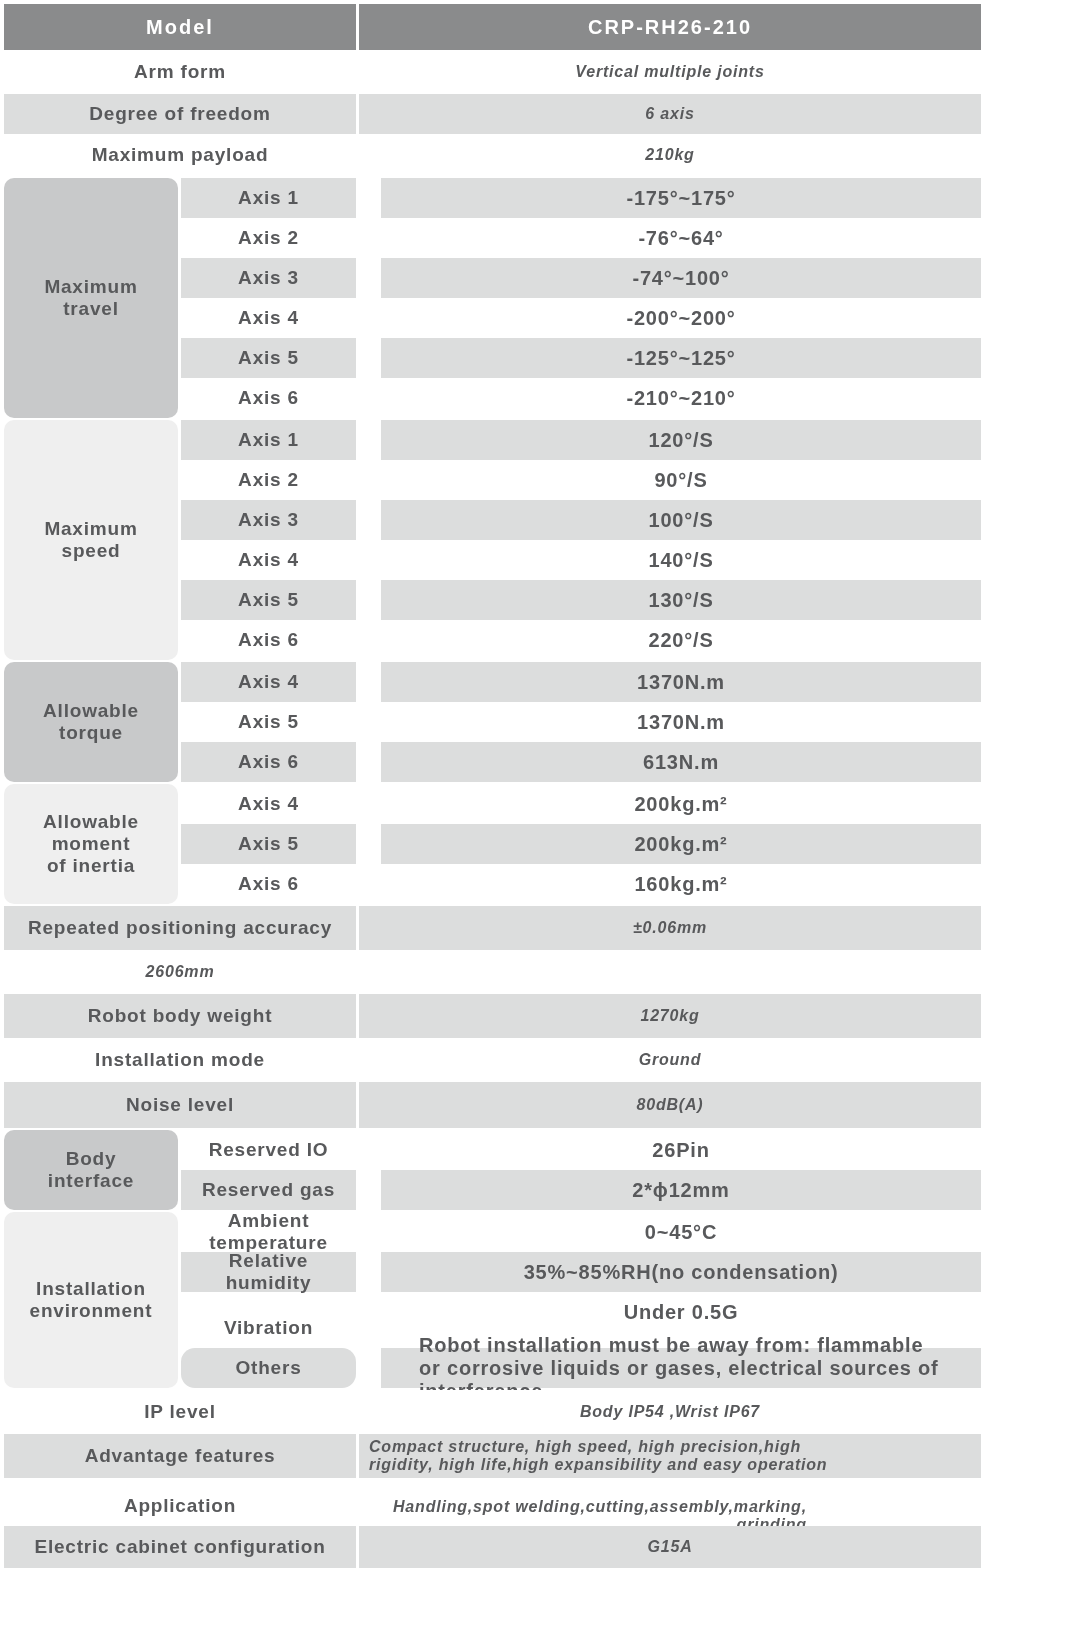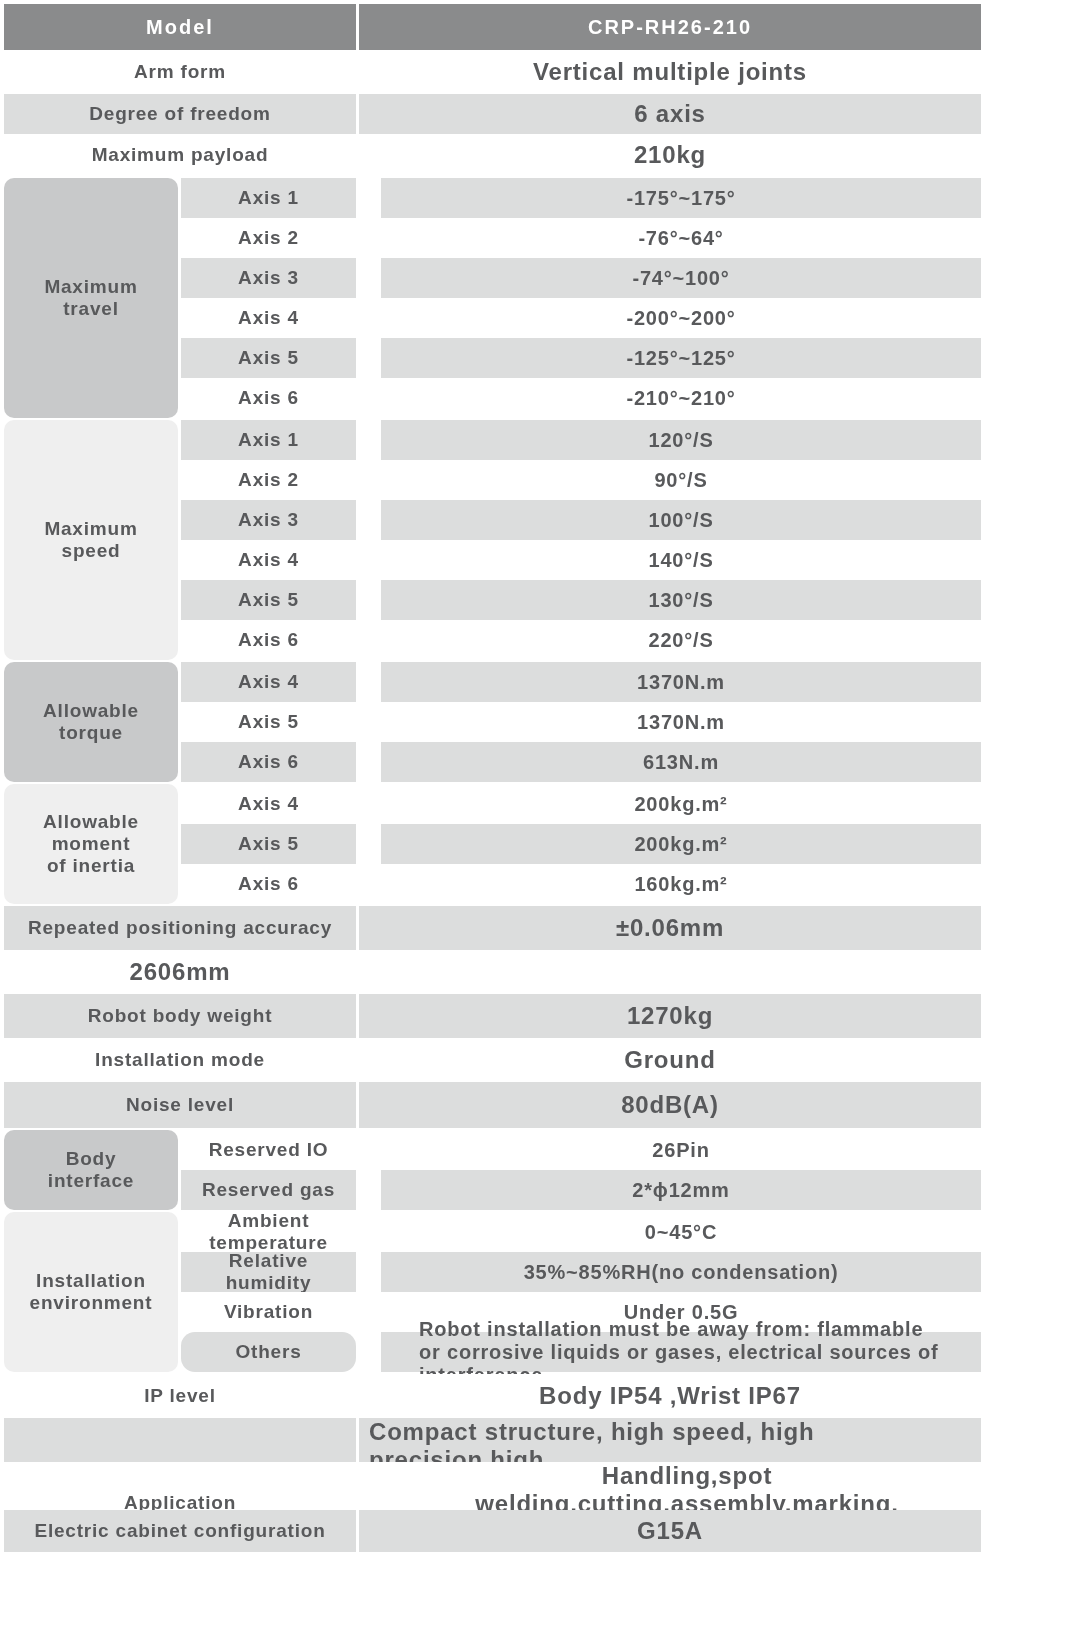--- a/index.html
+++ b/index.html
@@ -25,21 +25,21 @@
   .header-row .cell{
     background:#8a8b8c;color:#ffffff;
     font-size:20px;letter-spacing:2px;
   }
   
   .prow{
     display:grid;grid-template-columns:352px 622px;column-gap:3px;
     height:44px;
   }
   .prow .cell-label{font-size:19px;}
-  .prow .cell-value{font-size:24px;}
+  .prow .cell-value{font-size:16px;font-style:italic;}
   
   .group-grid{
     display:grid;grid-template-columns:174px 175px 622px;
     column-gap:3px;row-gap:0;
   }
   .group-grid .cell{height:40px;}
   .group-grid .group-cell{height:auto;font-size:19px;border-radius:10px;}
   .group-grid .cell-sublabel{font-size:19px;}
   .group-grid .cell-value{font-size:20px;margin-left:22px;}
   
@@ -67,21 +67,21 @@
   [data-name="row-application"]{height:48px;}
   [data-name="row-electric-cabinet"]{height:42px;}
   
   [data-name="row-others-value"]{
     justify-content:flex-start;text-align:left;padding-left:38px;font-size:20px;
   }
   [data-name="row-advantage-features"] .cell-value{
     justify-content:flex-start;text-align:left;padding-left:10px;
   }
   [data-name="row-application"] .cell-value{
-    justify-content:flex-start;text-align:center;padding-left:34px;align-items:flex-start;padding-top:0;
+    justify-content:flex-start;text-align:right;padding-left:34px;align-items:flex-start;padding-top:20px;
   }
 </style>
 </head>
 <body>
 
 <div class="page" data-name="spec-sheet-page">
   <div class="spec-table" data-name="spec-table">
     <div class="header-row" data-name="row-model">
       <div class="cell cell-label" data-name="model-label">Model</div>
       <div class="cell cell-value" data-name="model-value">CRP-RH26-210</div>
@@ -185,21 +185,21 @@
         </div>
         <div data-name="section-installation-environment" class="section group-grid">
           <div class="cell group-cell tone-light" data-name="group-label-installation-environment" style="grid-area: 1 / 1 / span 4;">Installation
 environment</div>
           <div class="cell cell-sublabel shade-white" data-name="row-ambient-temperature-label" style="grid-area: 1 / 2;">Ambient
 temperature</div>
           <div class="cell cell-value shade-white" data-name="row-ambient-temperature-value" style="grid-area: 1 / 3;">0~45°C</div>
           <div class="cell cell-sublabel shade-gray" data-name="row-relative-humidity-label" style="grid-area: 2 / 2;">Relative
 humidity</div>
           <div class="cell cell-value shade-gray" data-name="row-relative-humidity-value" style="grid-area: 2 / 3;">35%~85%RH(no condensation)</div>
-          <div class="cell cell-sublabel shade-white" data-name="row-vibration-label" style="grid-area: 3 / 2;">Vibration</div>
+          <div class="cell cell-sublabel shade-white" data-name="row-vibration-label" style="grid-area: 3 / 2; margin-top: 16px;">Vibration</div>
           <div class="cell cell-value shade-white" data-name="row-vibration-value" style="grid-area: 3 / 3;">Under 0.5G</div>
           <div class="cell cell-sublabel shade-gray" data-name="row-others-label" style="grid-area: 4 / 2; border-radius: 14px;">Others</div>
           <div class="cell cell-value shade-gray" data-name="row-others-value" style="grid-area: 4 / 3;">Robot installation must be away from: flammable
 or corrosive liquids or gases, electrical sources of
 interference</div>
         </div>
         <div data-name="section-other-specs" class="section">
           <div class="prow" data-name="row-ip-level">
             <div class="cell cell-label shade-white" data-name="row-ip-level-label">IP level</div>
             <div class="cell cell-value shade-white" data-name="row-ip-level-value">Body IP54 ,Wrist IP67</div>

